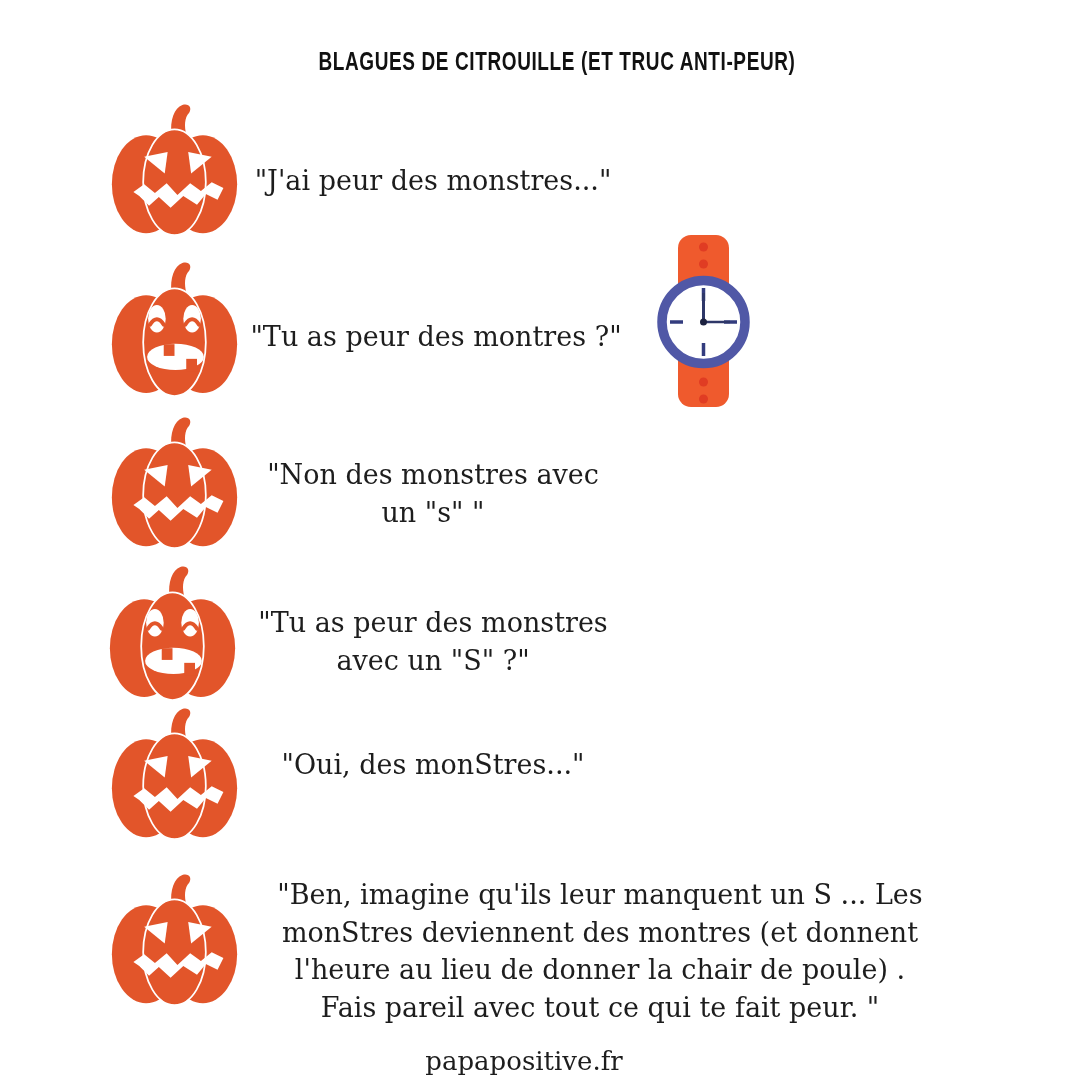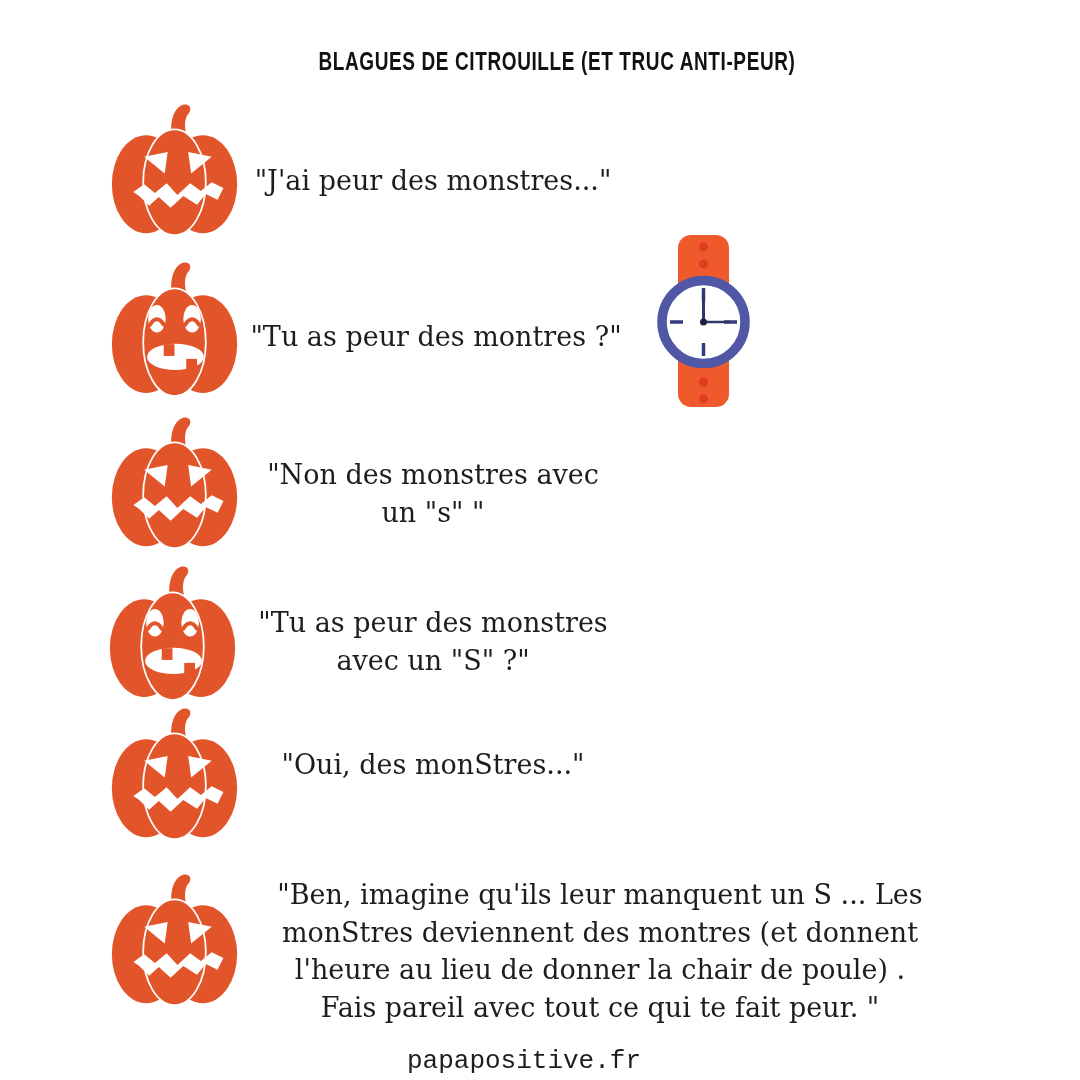--- a/index.html
+++ b/index.html
@@ -27,21 +27,21 @@
   }
   .q1{left:433px;top:162px;}
   .q2{left:436px;top:318px;}
   .q3{left:433px;top:456px;}
   .q4{left:433px;top:604px;}
   .q5{left:433px;top:746px;}
   .q6{left:600px;top:876px;line-height:37.5px;width:700px;}
   .watch{position:absolute;left:650px;top:232px;}
   .footer{
     position:absolute;left:524px;top:1046px;transform:translateX(-50%);
-    font-size:26px;color:#1d1d1d;white-space:nowrap;font-family:Liberation Mono, monospace;
+    font-size:26px;color:#1d1d1d;white-space:nowrap;
   }
 </style>
 </head>
 <body>
 
 <div class="canvas">
 
   <svg width="0" height="0" style="position:absolute" aria-hidden="true">
     <defs>
       <g id="pumpkin-jack">

